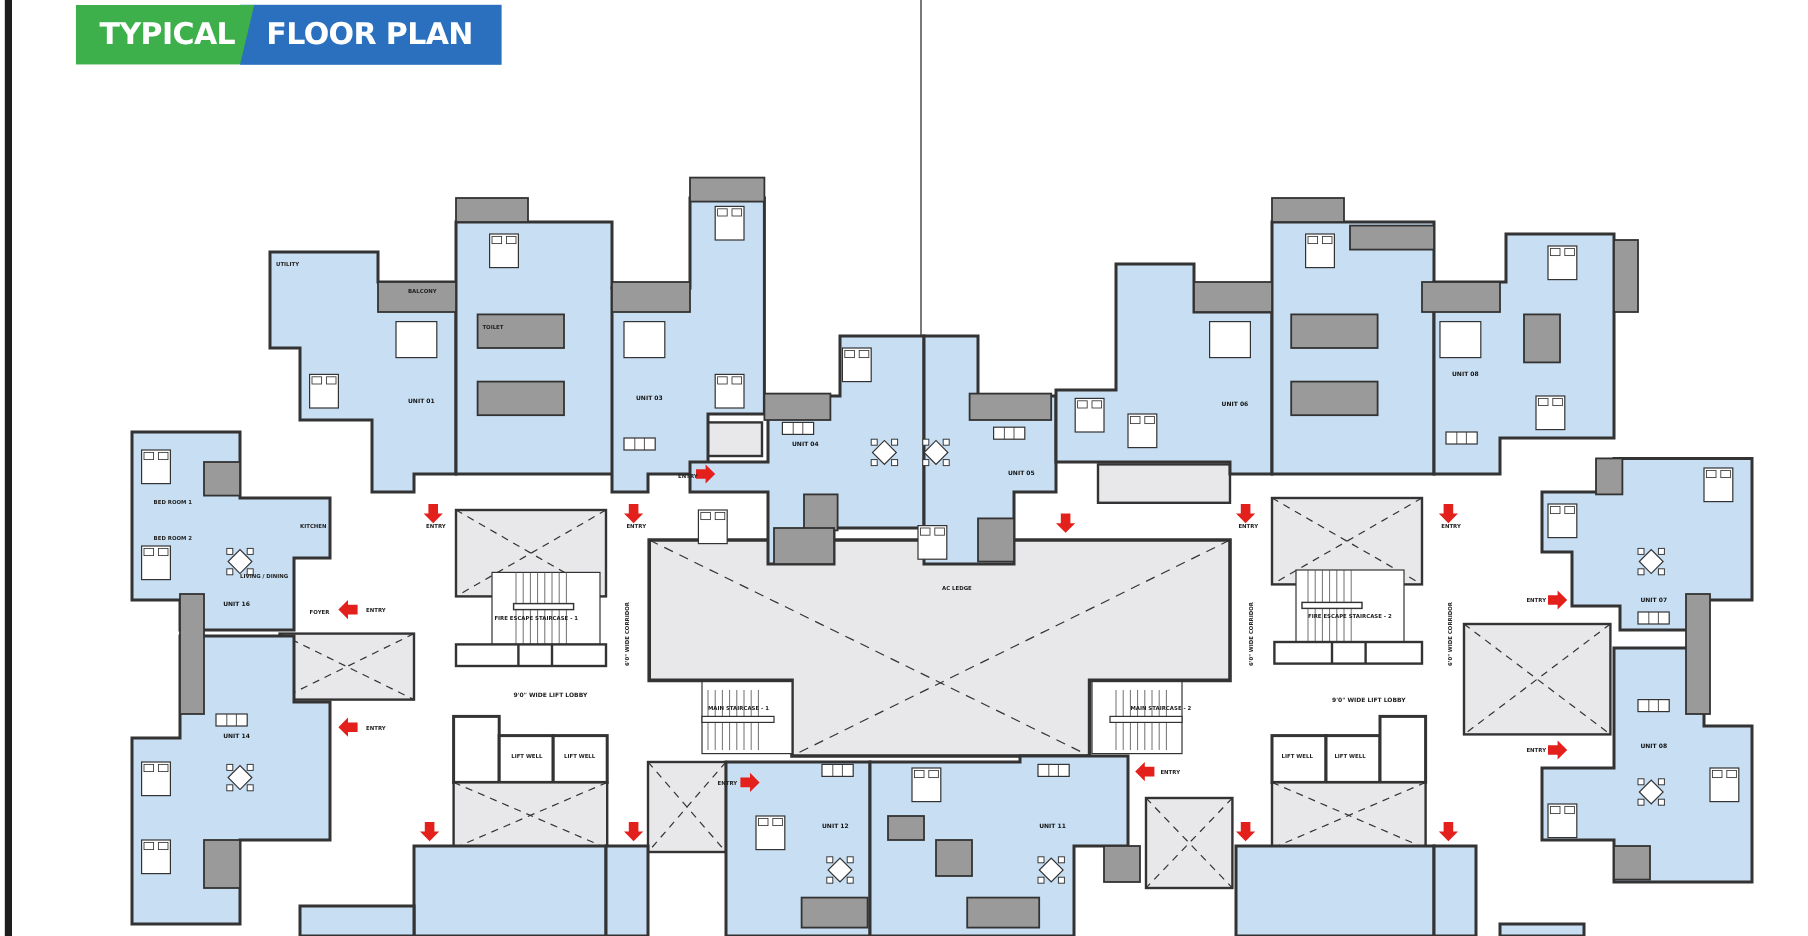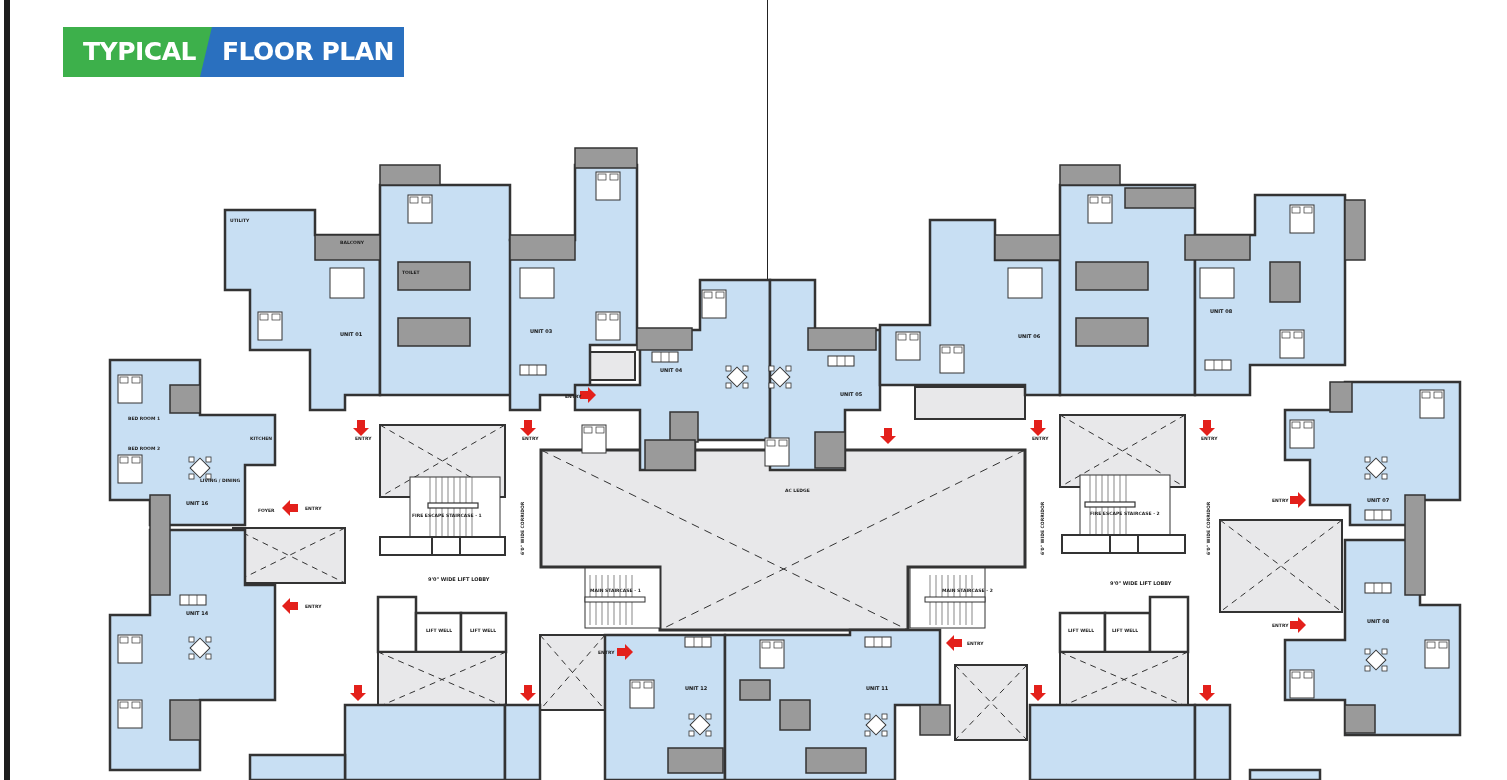--- a/index.html
+++ b/index.html
@@ -1,21 +1,21 @@
 <!DOCTYPE html>
 <html><head>
 <meta charset="utf-8">
 <style>
   html,body{margin:0;padding:0;background:#ffffff;}
   body{width:1507px;height:780px;position:relative;overflow:hidden;font-family:"DejaVu Sans",sans-serif;}
   .left-rule{position:absolute;left:4px;top:0;width:6px;height:780px;background:#1e1e1e;}
   .center-rule{position:absolute;left:767px;top:0;width:1px;height:280px;background:#222;}
-  .title{position:absolute;left:63px;top:27px;height:50px;display:flex;}
+  .title{position:absolute;left:63px;top:4px;height:50px;display:flex;}
   .title .t1{background:#3db04b;color:#fff;font-family:"DejaVu Sans",sans-serif;font-weight:bold;font-size:25px;line-height:50px;padding:0 16px 0 20px;letter-spacing:-0.5px;clip-path:polygon(0 0,100% 0,92% 100%,0 100%);margin-right:-12px;z-index:2}
-  .title .t2{background:#2a70bf;color:#fff;font-weight:bold;font-size:25px;line-height:50px;padding:0 10px 0 22px;letter-spacing:-0.5px}
+  .title .t2{background:#2a70bf;color:#fff;font-weight:bold;font-size:25px;line-height:50px;padding:0 24px 0 22px;letter-spacing:-0.5px}
   svg.plan{position:absolute;left:0;top:0;}
   .lbl{font-family:"DejaVu Sans",sans-serif;font-size:4.5px;font-weight:bold;fill:#222;}
   .ulbl{font-family:"DejaVu Sans",sans-serif;font-size:5px;font-weight:bold;fill:#111;}
   .lobby-lbl{font-family:"DejaVu Sans",sans-serif;font-size:5px;font-weight:bold;fill:#222;}
 </style>
 </head>
 <body>
 
 <div class="left-rule"></div>
 <div class="center-rule"></div>

